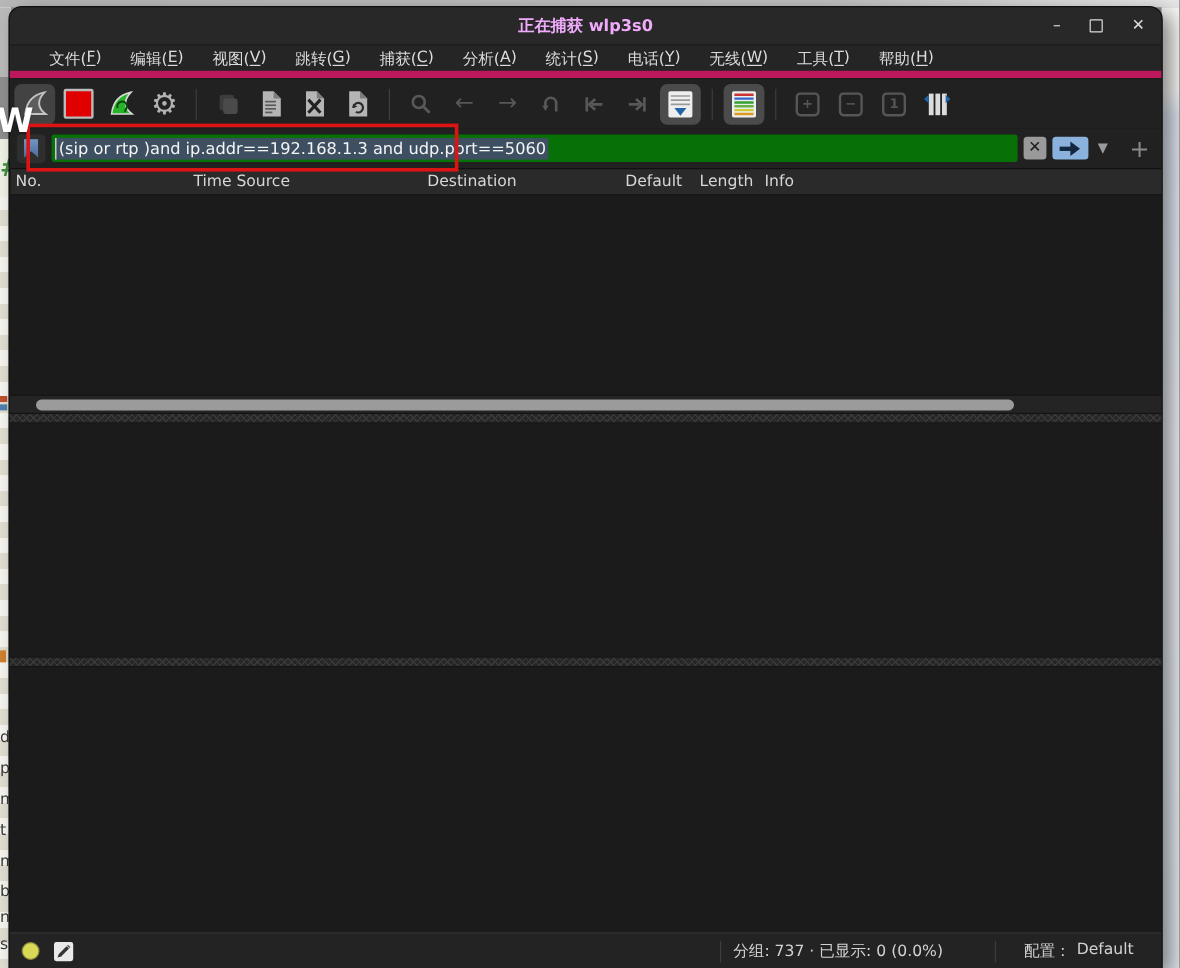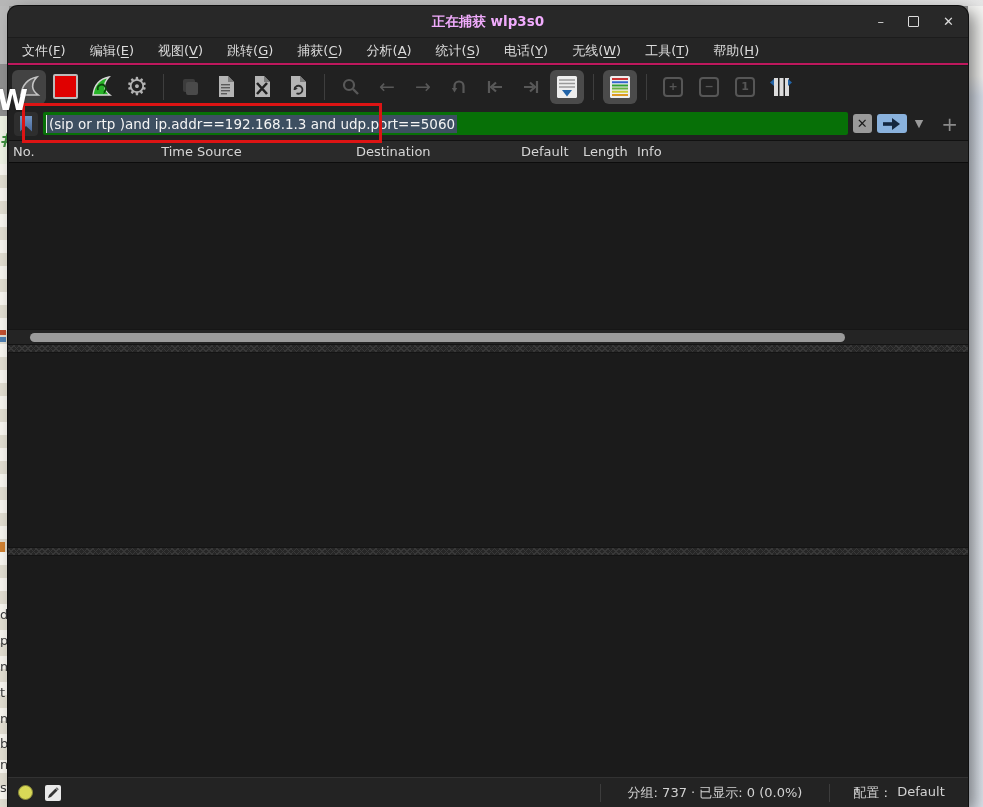--- a/index.html
+++ b/index.html
@@ -20,21 +20,21 @@
 
   
   .window{position:absolute;left:8px;top:6px;width:960px;height:801px;background:#1b1b1b;border-radius:10px 10px 0 0;overflow:hidden;box-shadow:0 0 0 1px #101010,7px 5px 16px rgba(0,0,0,.45);}
 
   .titlebar{position:absolute;left:0;top:0;width:100%;height:31px;background:#282828;display:flex;align-items:center;justify-content:center;border-bottom:1px solid #1c1c1c;}
   .title{color:#f0abfc;font-size:13.5px;font-weight:bold;}
   .win-controls{position:absolute;right:14px;top:0;height:31px;display:flex;align-items:center;gap:24px;}
   .wc{color:#dcdcdc;font-size:13px;line-height:13px;cursor:default;}
   .wc-max{width:9px;height:9px;border:1.5px solid #dcdcdc;border-radius:1px;}
 
-  .menubar{position:absolute;left:0;top:32px;width:100%;height:27px;background:#252525;display:flex;align-items:center;padding-left:2px;border-bottom:2px solid #be185d;box-sizing:border-box;text-align:center;}
+  .menubar{position:absolute;left:0;top:32px;width:100%;height:27px;background:#252525;display:flex;align-items:center;padding-left:21px;border-bottom:6px solid #be185d;box-sizing:border-box;text-align:center;}
   .mi{color:#dcdcdc;font-size:13px;padding:0 12px;height:100%;display:flex;align-items:center;white-space:nowrap;}
   .mi .k{text-decoration:underline;text-underline-offset:2px;}
 
   .toolbar{position:absolute;left:0;top:60px;width:100%;height:41px;background:#212121;display:flex;align-items:center;padding-left:4px;gap:2px;box-sizing:border-box;}
   .tb{width:34px;height:34px;display:flex;align-items:center;justify-content:center;border-radius:6px;flex:none;}
   .tb.pressed{background:#434343;}
   .tb.toggled{background:#4b4b4b;}
   .tsep{width:1px;height:26px;background:#3e3e3e;margin:0 7px;flex:none;}
   .glyph-dim{color:#585858;font-size:19px;line-height:19px;}
   .redsq{width:21px;height:21px;background:#e00000;border:2px solid #bbbbbb;border-radius:2px;}
@@ -62,21 +62,21 @@
   .split1{top:338px;}
   .split2{top:541px;}
   .details{position:absolute;left:0;top:347px;width:100%;height:194px;background:#1b1b1b;}
   .bytes{position:absolute;left:0;top:550px;width:100%;height:221px;background:#1b1b1b;}
 
   .statusbar{position:absolute;left:0;top:771px;width:100%;height:30px;background:#232323;border-top:1px solid #323232;display:flex;align-items:center;padding:0 10px;box-sizing:border-box;color:#d2d2d2;font-size:13px;}
   .dot{width:13px;height:13px;border-radius:50%;background:#d9d957;border:1px solid #8a8a3a;flex:none;margin-right:12px;}
   .note{width:16px;height:16px;background:#e9e9e9;border-radius:2px;display:flex;align-items:center;justify-content:center;flex:none;margin-right:14px;}
   .cap-text{white-space:nowrap;}
   .sdiv{width:1px;height:18px;background:#3c3c3c;margin:0 10px;flex:none;}
-  .stats{width:208px;text-align:center;white-space:nowrap;}
+  .stats{width:208px;text-align:left;white-space:nowrap;}
   .profile{width:118px;text-align:center;white-space:nowrap;display:flex;justify-content:center;gap:5px;}
   .spacer{flex:1;}
 
   .annotation{position:absolute;left:22px;top:103px;width:360px;height:40px;border:3px solid #dd1414;box-sizing:border-box;z-index:50;pointer-events:none;}
 
   svg{display:block;}
 </style>
 </head>
 <body>
 

